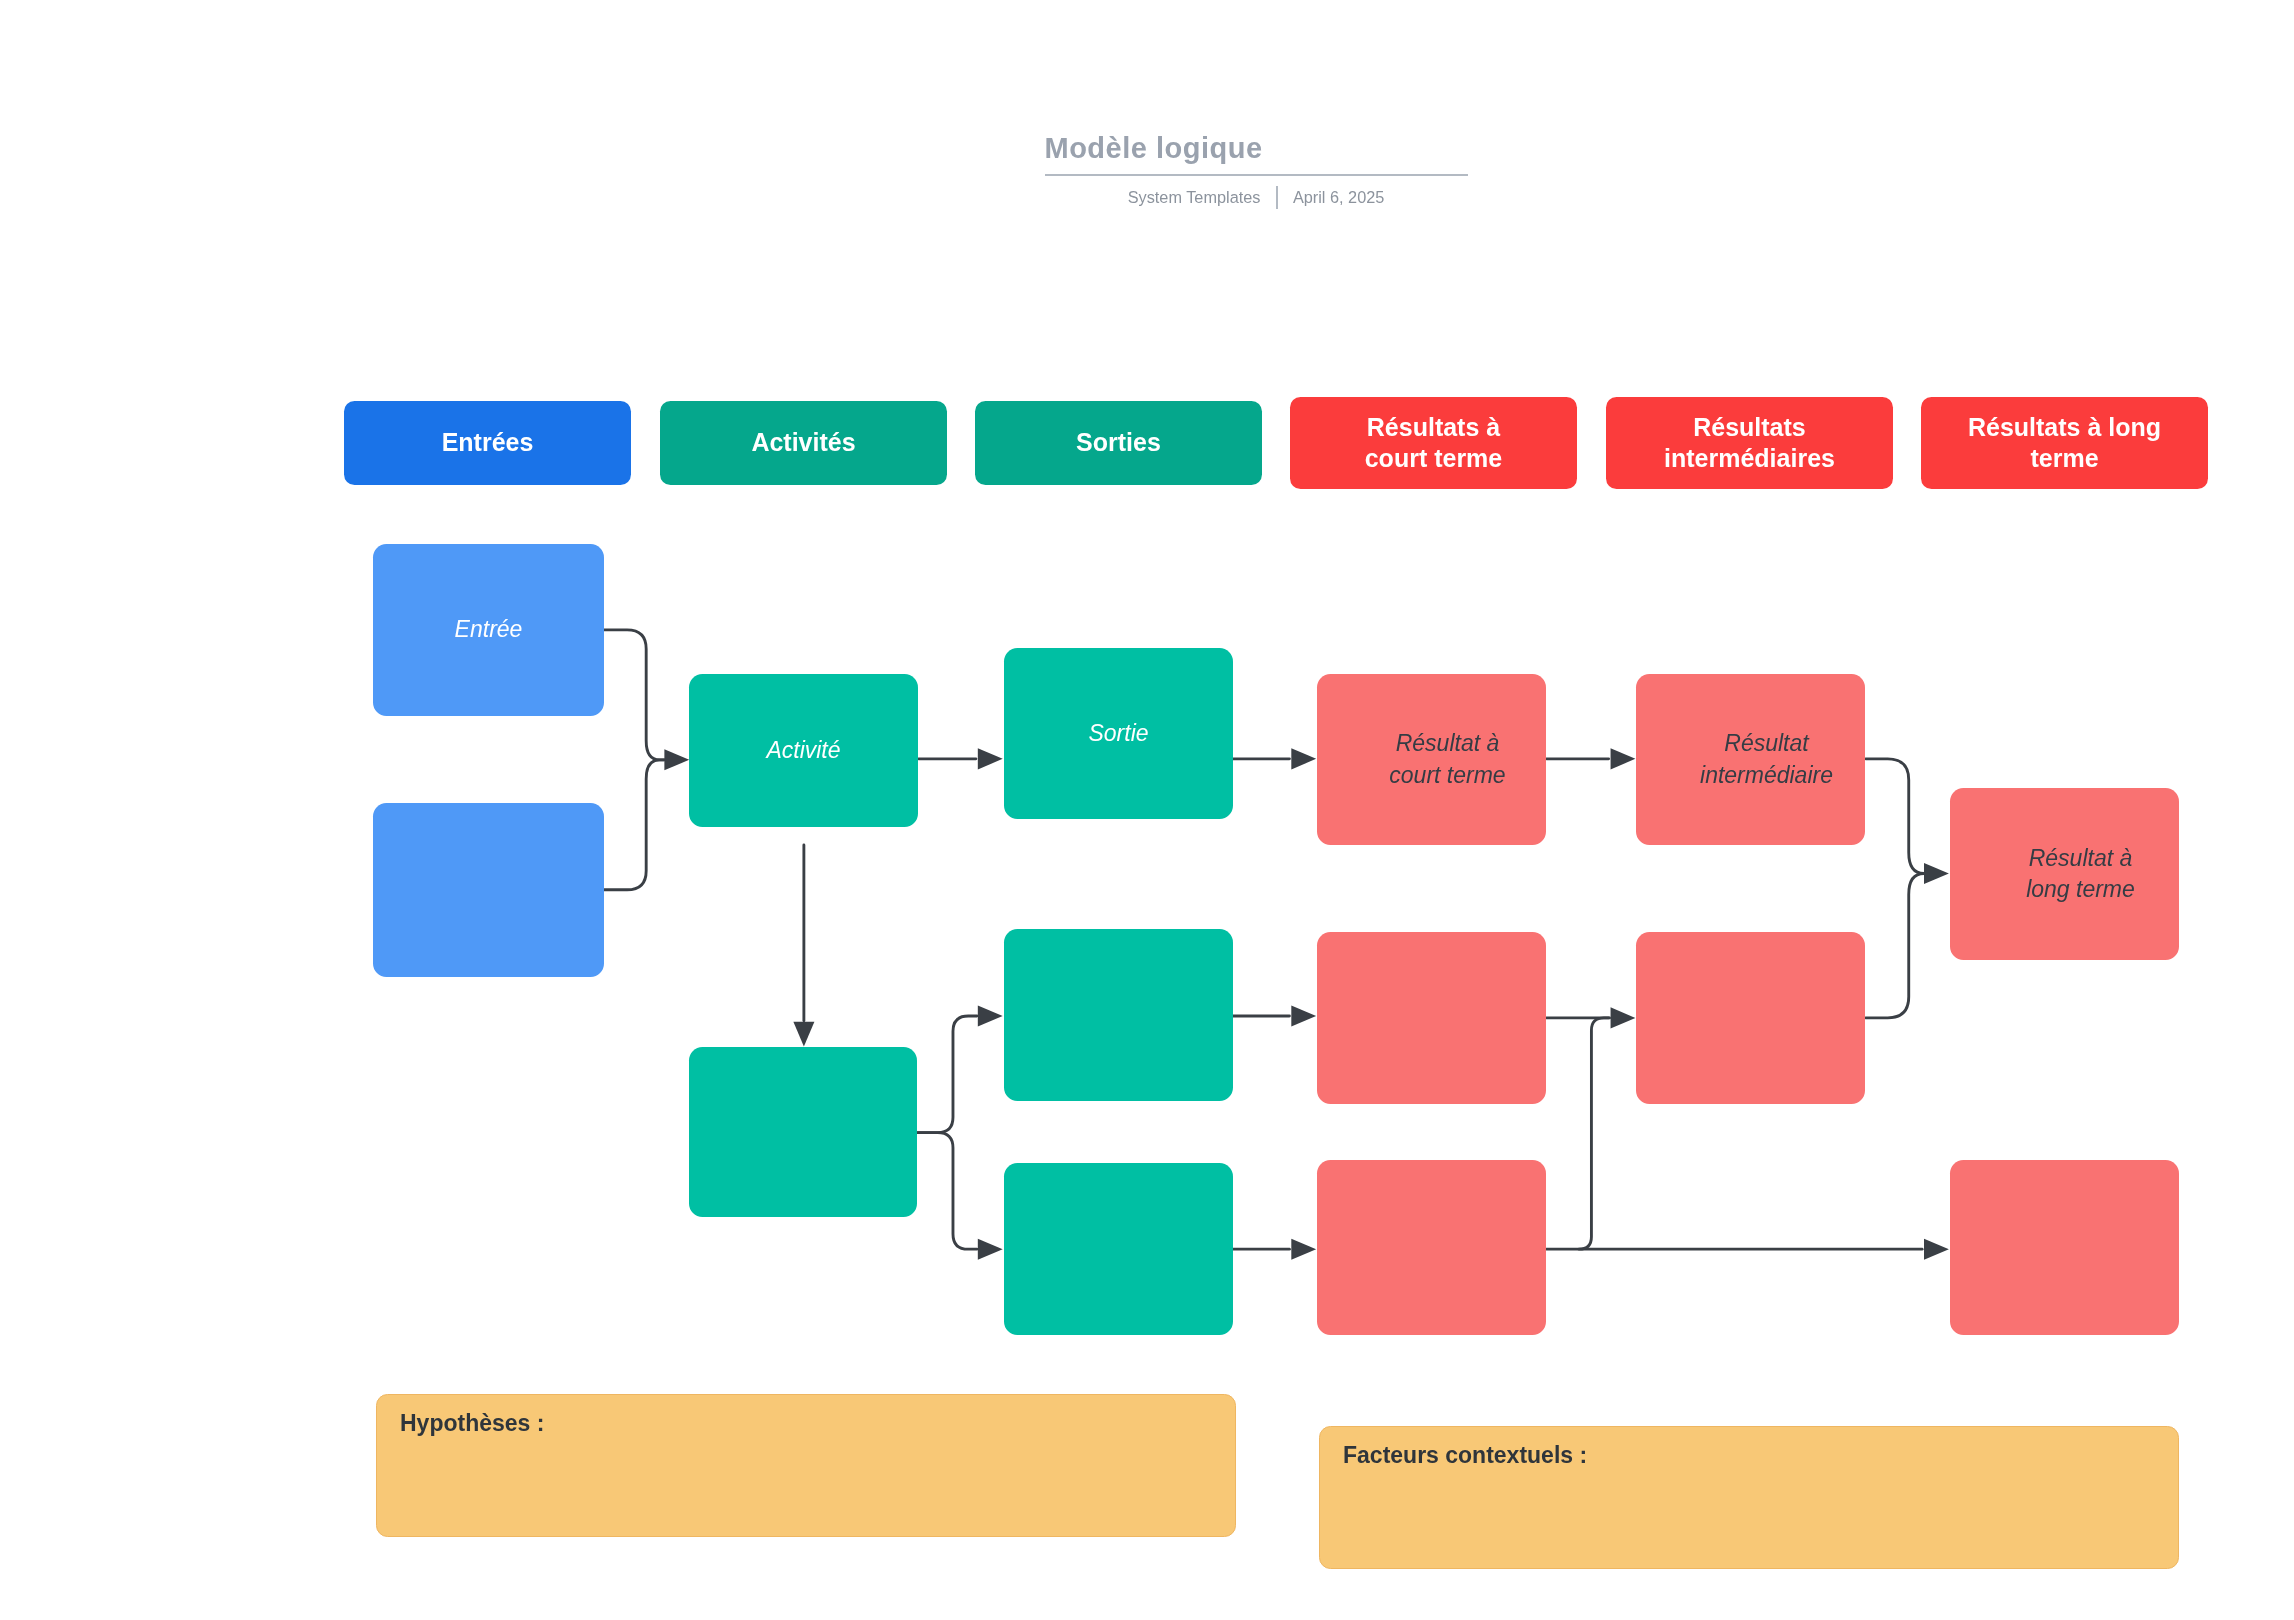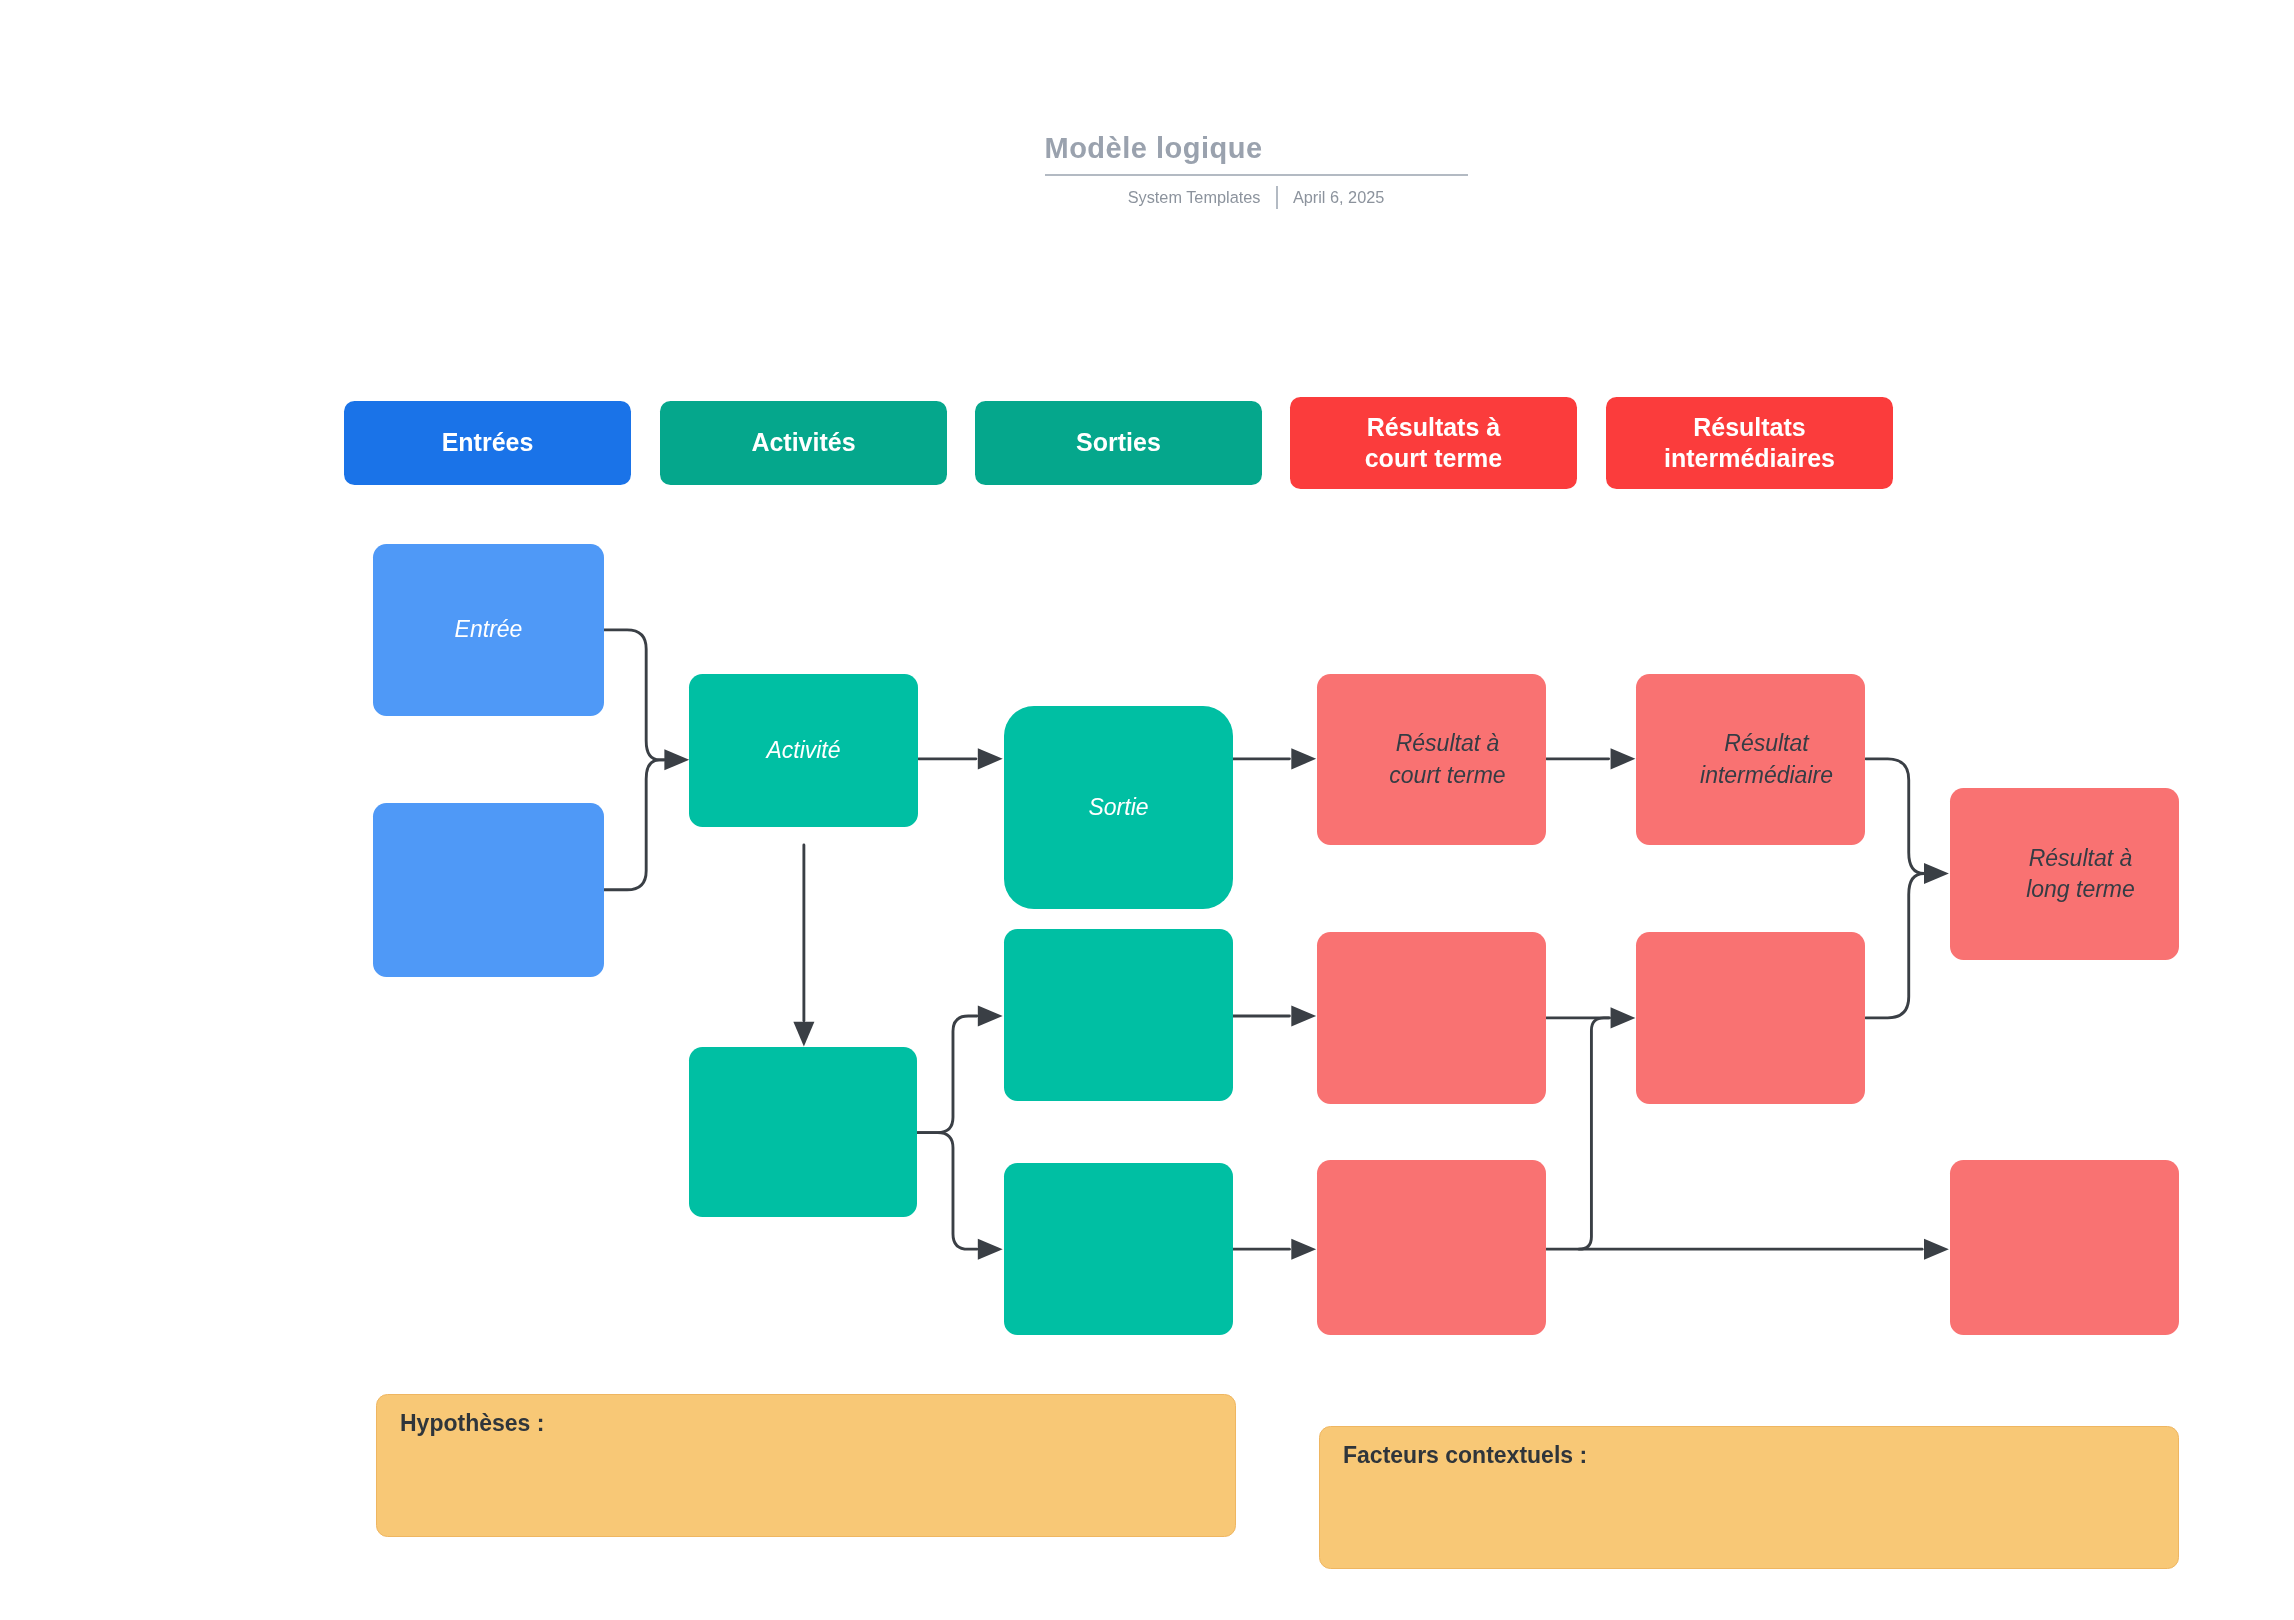--- a/index.html
+++ b/index.html
@@ -129,32 +129,35 @@
   <div class="hdr teal" style="left:660px;">
     <span>Activités</span></div>
   <div class="hdr teal" style="left:975px;">
     <span>Sorties</span></div>
   <div class="hdr red tall" style="left:1290px;">
     <span>Résultats à
 court terme</span></div>
   <div class="hdr red tall" style="left:1606px;">
     <span>Résultats
 intermédiaires</span></div>
+  <div class="hdr red tall" style="left:1921px;">
+    <span>Résultats à long
+terme</span></div>
 
   <div class="node blue" style="left:373px;top:544px;width:231px;height:172px;">
     <span>Entrée</span></div>
   <div class="node blue" style="left:373px;top:803px;width:231px;height:174px;">
     <span></span></div>
 
   <div class="node teal" style="left:689px;top:674px;width:229px;height:153px;">
     <span>Activité</span></div>
   <div class="node teal" style="left:689px;top:1047px;width:228px;height:170px;">
     <span></span></div>
 
-  <div class="node teal" style="left:1004px;top:706px;width:229px;height:203px;border-radius:30px;">
+  <div class="node teal" style="left:1004px;top:648px;width:229px;height:171px;">
     <span>Sortie</span></div>
   <div class="node teal" style="left:1004px;top:929px;width:229px;height:172px;">
     <span></span></div>
   <div class="node teal" style="left:1004px;top:1163px;width:229px;height:172px;">
     <span></span></div>
 
   <div class="node salmon" style="left:1317px;top:674px;width:229px;height:171px;">
     <span>Résultat à
 court terme</span></div>
   <div class="node salmon" style="left:1317px;top:932px;width:229px;height:172px;">

